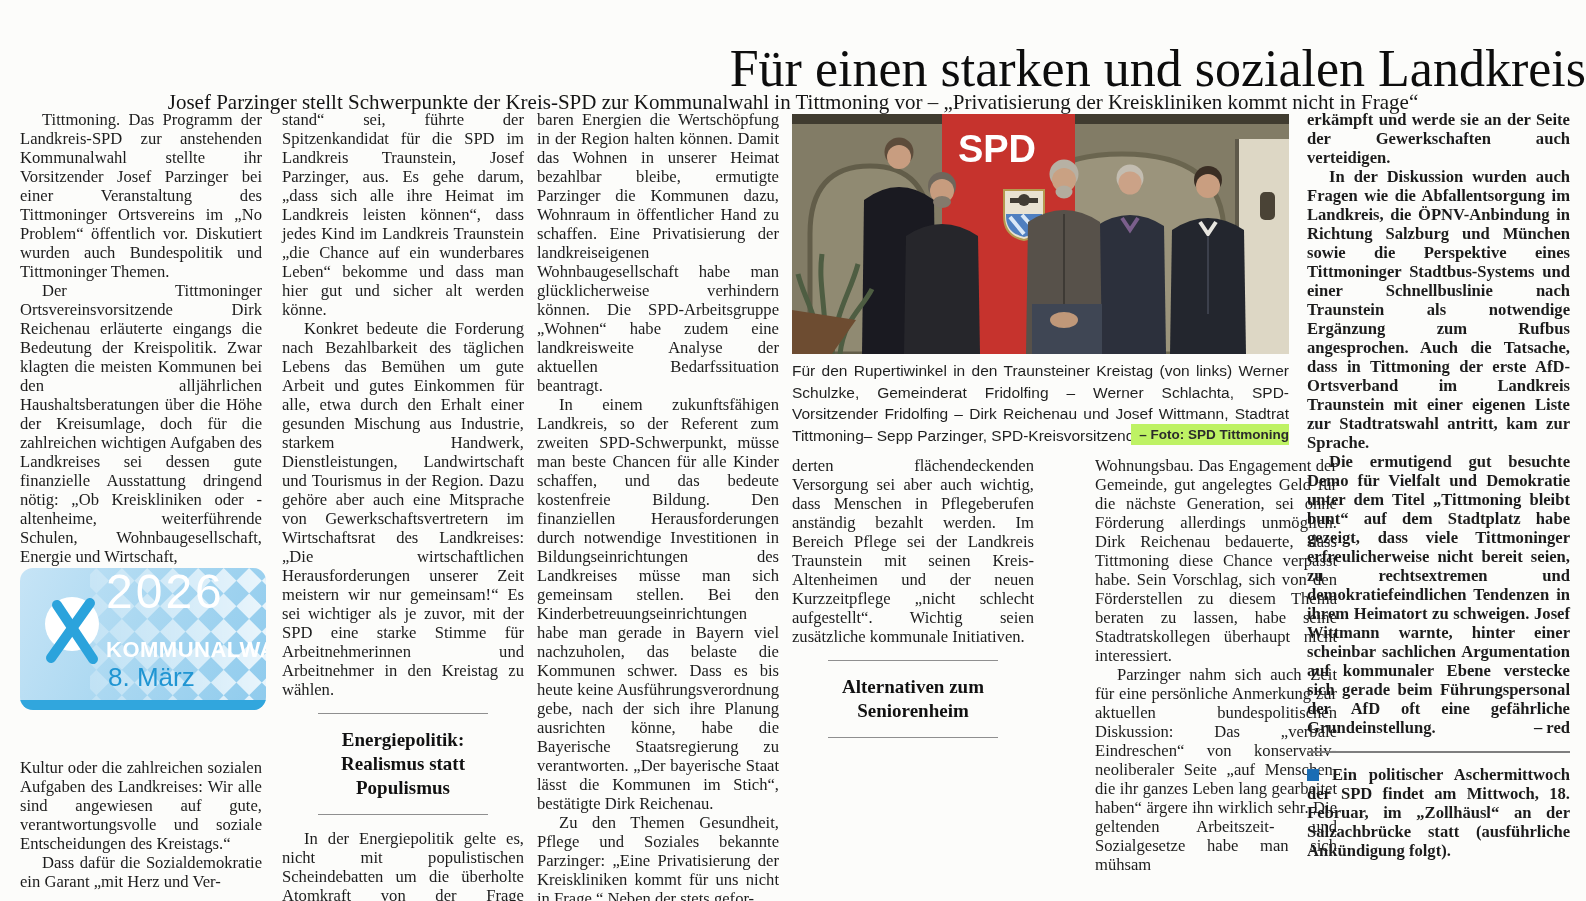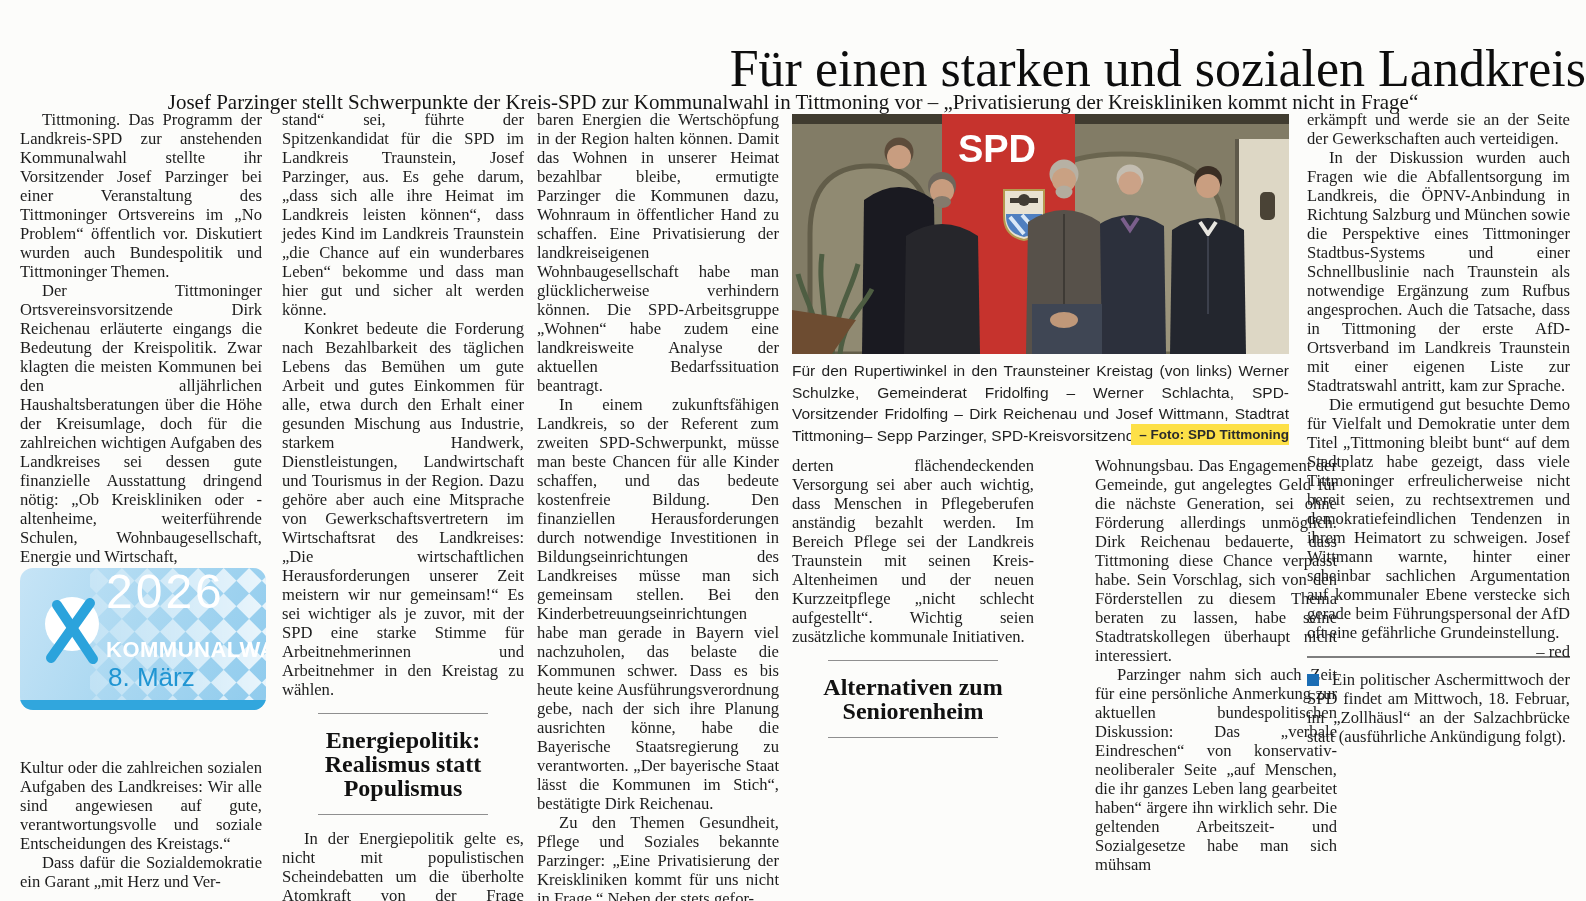--- a/index.html
+++ b/index.html
@@ -10,42 +10,42 @@
   .subheadline{position:absolute;top:72px;left:0;width:100%;text-align:center;
                font-size:21px;line-height:26px;color:#151515;font-weight:normal;}
   .col{position:absolute;top:110px;width:242px;font-size:16.6px;line-height:19px;
        text-align:justify;hyphens:auto;}
   .col p{margin:0;text-indent:22px;}
   .col p.cont{text-indent:0;}
   .dateline{font-weight:normal;}
   .c1bottom{position:absolute;top:620px;left:0;width:242px;margin-top:28px;}
   
   .sep{width:170px;height:1px;background:#8f8f8f;margin:14px auto;}
-  .subhead{margin:12px;text-align:center;font-weight:bold;font-size:24px;line-height:24px;
+  .subhead{margin:12px;text-align:center;font-weight:bold;font-size:19px;line-height:24px;
            color:#111;}
   .subhead span{display:block;}
   
   .badge{position:absolute;top:458px;left:0;width:246px;height:142px;border-radius:13px;
          overflow:hidden;background:linear-gradient(115deg,#c6e4f6 0%,#abd8f1 45%,#8fcbed 100%);
          font-family:"Liberation Sans",sans-serif;}
   .badge svg{position:absolute;top:0;left:0;}
   .badge-year{position:absolute;left:86px;top:14px;font-size:48px;color:#ffffff;
               letter-spacing:3px;font-weight:normal;}
   .badge-title{position:absolute;left:86px;top:72px;font-size:22px;color:#ffffff;
                font-weight:bold;letter-spacing:0.5px;}
   .badge-date{position:absolute;left:88px;top:100px;font-size:26px;color:#2095d2;}
   .badge-bar{position:absolute;left:0;bottom:0;width:100%;height:10px;background:#31a6dd;}
   
   .photo{position:absolute;left:792px;top:114px;width:497px;height:240px;}
   .caption{position:absolute;left:792px;top:360px;width:497px;
            font-family:"Liberation Sans",sans-serif;font-size:15.5px;line-height:21.5px;
            text-align:justify;color:#1f1f1f;}
   .cap-lead{font-weight:normal;}
   .cap-credit{position:absolute;right:0;bottom:1px;font-weight:bold;font-size:13.5px;color:#2b2b2b;
-              background:#fde047;padding-left:8px;}
+              background:#bef264;padding-left:8px;}
   
   .red-sig{float:right;}
   .note-rule{height:1.5px;background:#7e7e7e;margin:14px 0 12px;}
   .note-square{display:inline-block;width:12px;height:12px;background:#1b6db4;
                margin-right:13px;transform:translateY(1px);}
 </style>
 </head>
 <body>
 
 <div class="page">
@@ -194,21 +194,21 @@
       </h3>
       <div class="sep"></div>
     </div>
   </div>
 
   <div class="col" style="left:1047px;top:456px;height:435px;margin-left:48px;">
     <p class="cont">Wohnungsbau. Das Engagement der Gemeinde, gut angelegtes Geld für die nächste Generation, sei ohne Förderung allerdings unmöglich. Dirk Reichenau bedauerte, dass Tittmoning diese Chance verpasst habe. Sein Vorschlag, sich von den Förderstellen zu diesem Thema beraten zu lassen, habe seine Stadtratskollegen überhaupt nicht interessiert.</p>
     <p>Parzinger nahm sich auch Zeit für eine persönliche Anmerkung zur aktuellen bundespolitischen Diskussion: Das „verbale Eindreschen“ von konservativ-neoliberaler Seite „auf Menschen, die ihr ganzes Leben lang gearbeitet haben“ ärgere ihn wirklich sehr. Die geltenden Arbeitszeit- und Sozialgesetze habe man sich mühsam</p>
   </div>
 
-  <div class="col" style="left:1307px;width:263px;height:781px;">
+  <div class="col" style="left:1307px;width:263px;height:781px;font-weight:bold;">
     <p class="cont">erkämpft und werde sie an der Seite der Gewerkschaften auch verteidigen.</p>
     <p>In der Diskussion wurden auch Fragen wie die Abfallentsorgung im Landkreis, die ÖPNV-Anbindung in Richtung Salzburg und München sowie die Perspektive eines Tittmoninger Stadtbus-Systems und einer Schnellbuslinie nach Traunstein als notwendige Ergänzung zum Rufbus angesprochen. Auch die Tatsache, dass in Tittmoning der erste AfD-Ortsverband im Landkreis Traunstein mit einer eigenen Liste zur Stadtratswahl antritt, kam zur Sprache.</p>
     <p><span>Die ermutigend gut besuchte Demo für Vielfalt und Demokratie unter dem Titel „Tittmoning bleibt bunt“ auf dem Stadtplatz habe gezeigt, dass viele Tittmoninger erfreulicherweise nicht bereit seien, zu rechtsextremen und demokratiefeindlichen Tendenzen in ihrem Heimatort zu schweigen. Josef Wittmann warnte, hinter einer scheinbar sachlichen Argumentation auf kommunaler Ebene verstecke sich gerade beim Führungspersonal der AfD oft eine gefährliche Grundeinstellung.</span><span class="red-sig">– red</span></p>
     <div class="note-rule"></div>
     <p class="cont"><span class="note-square"></span><span>Ein politischer Aschermittwoch der SPD findet am Mittwoch, 18. Februar, im „Zollhäusl“ an der Salzachbrücke statt (ausführliche Ankündigung folgt).</span></p>
   </div>
 
 </div>
 
 </body></html>

